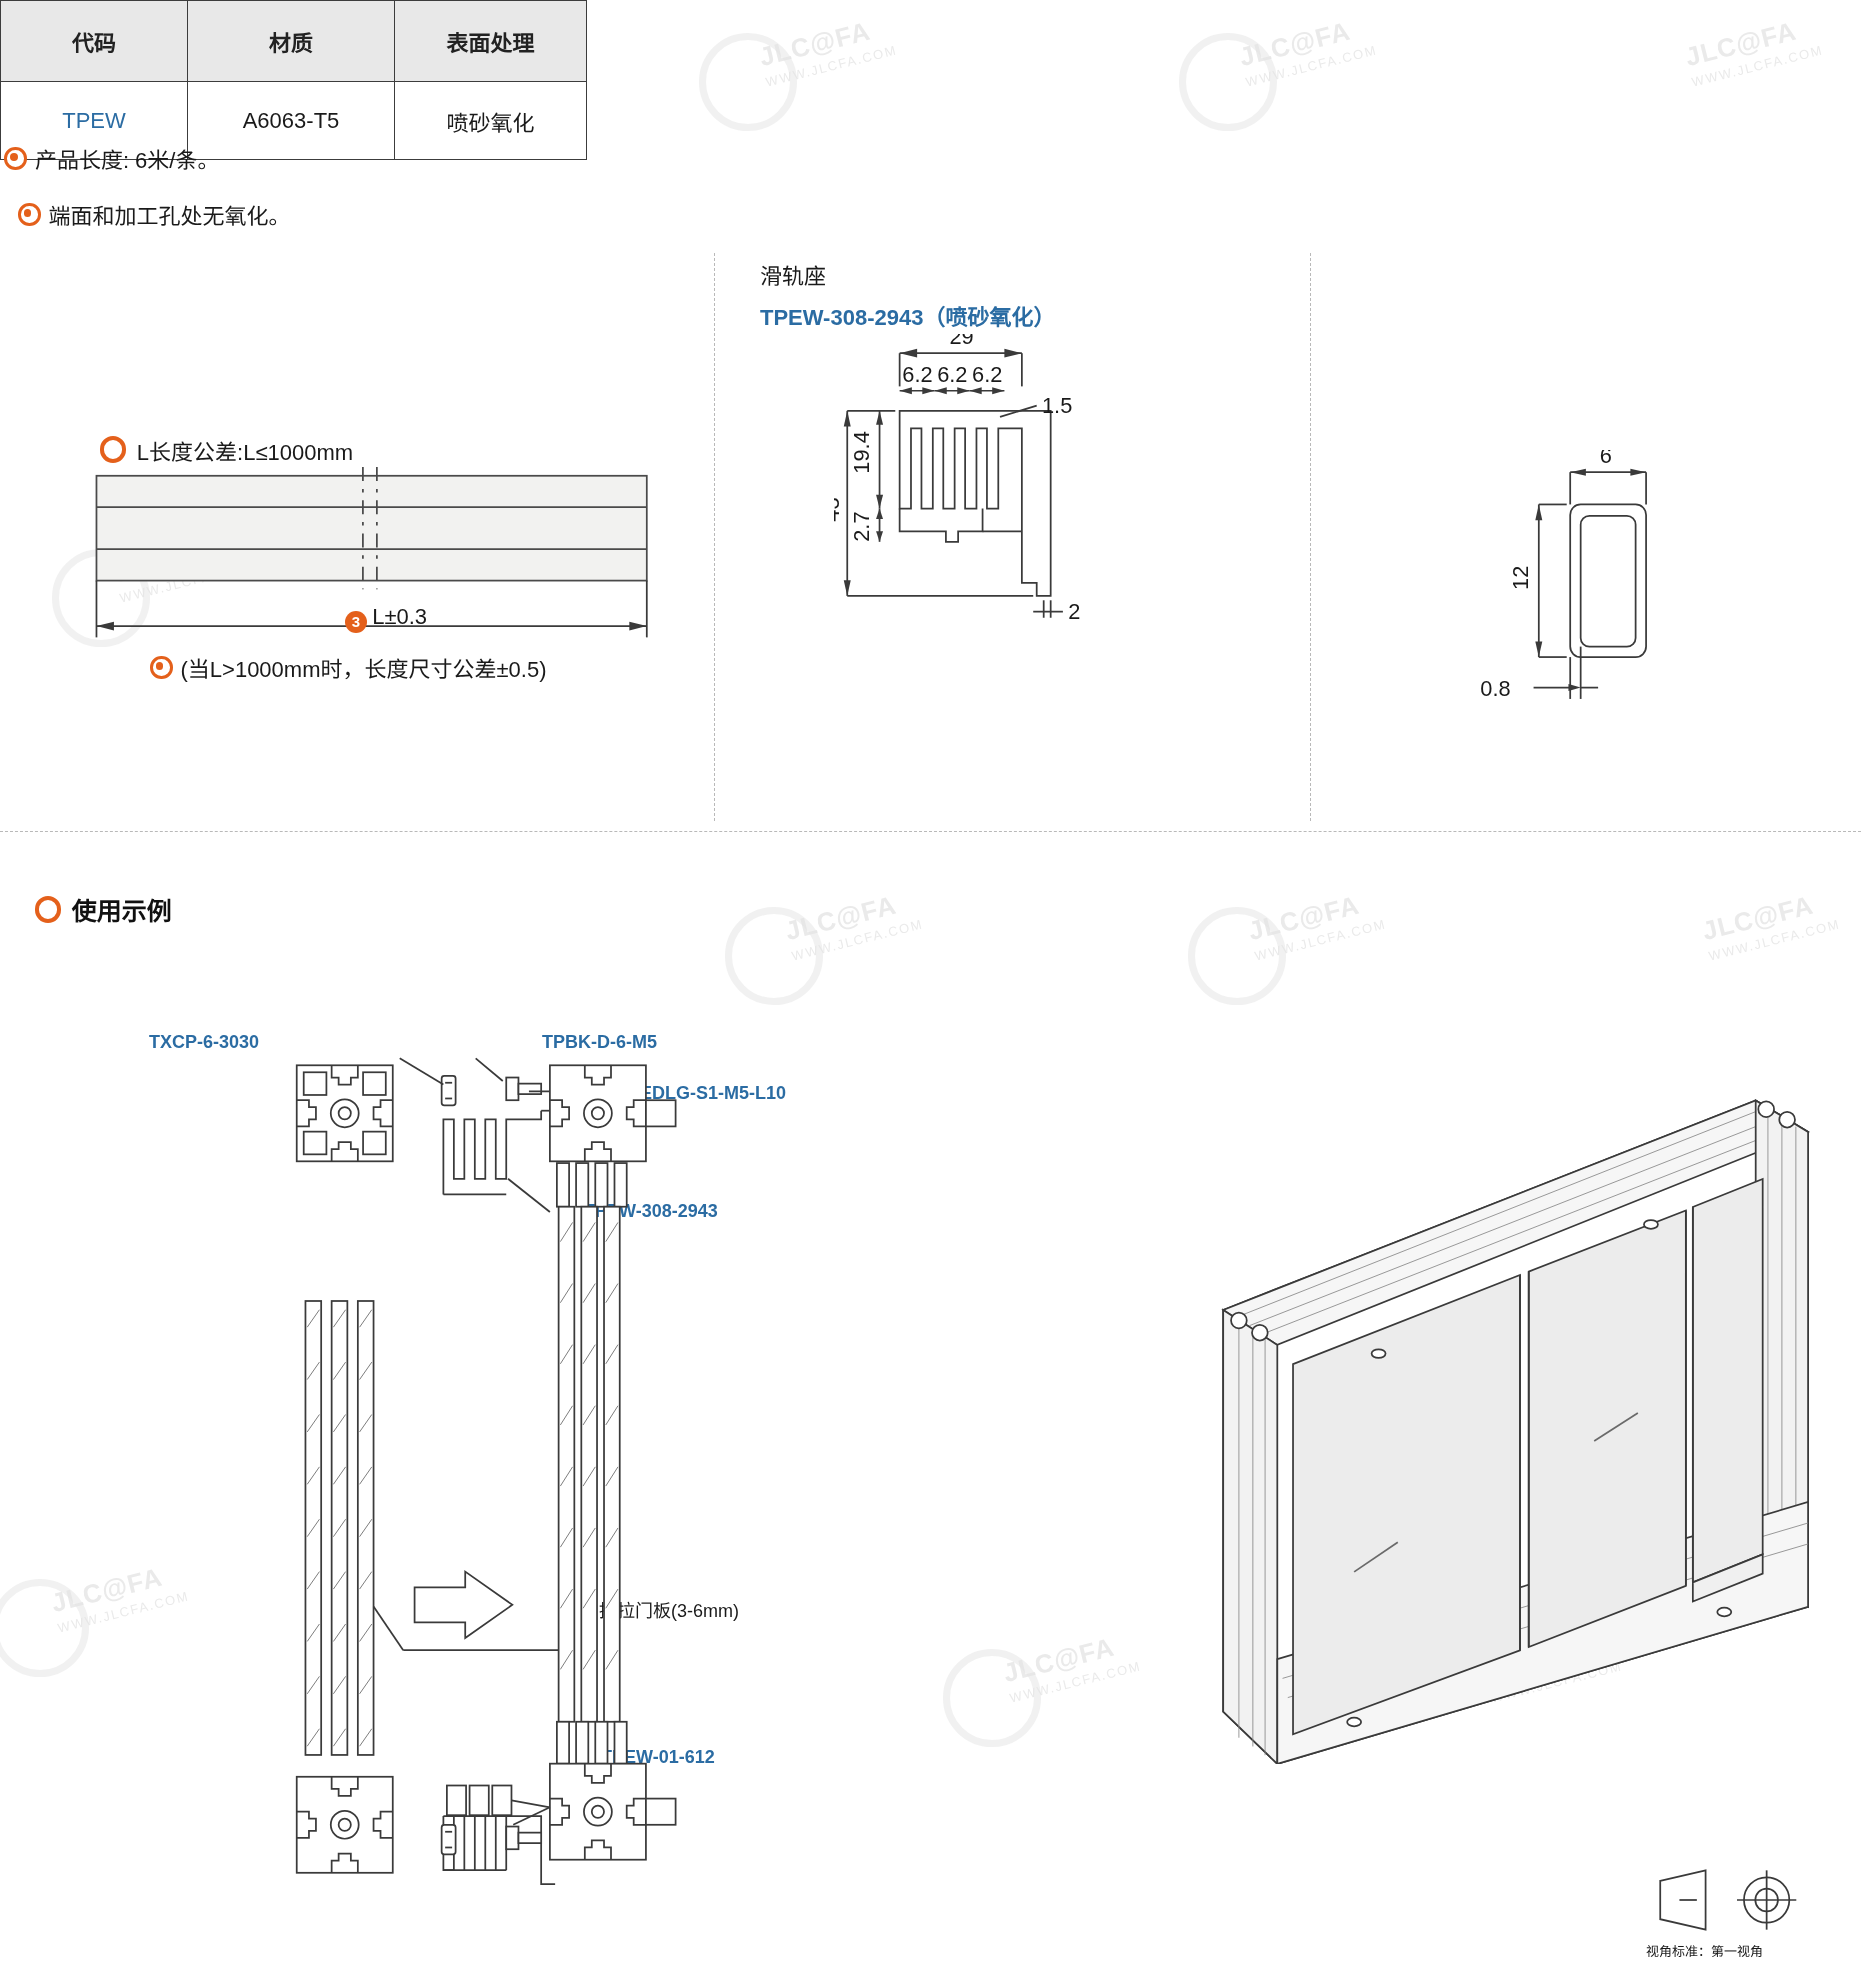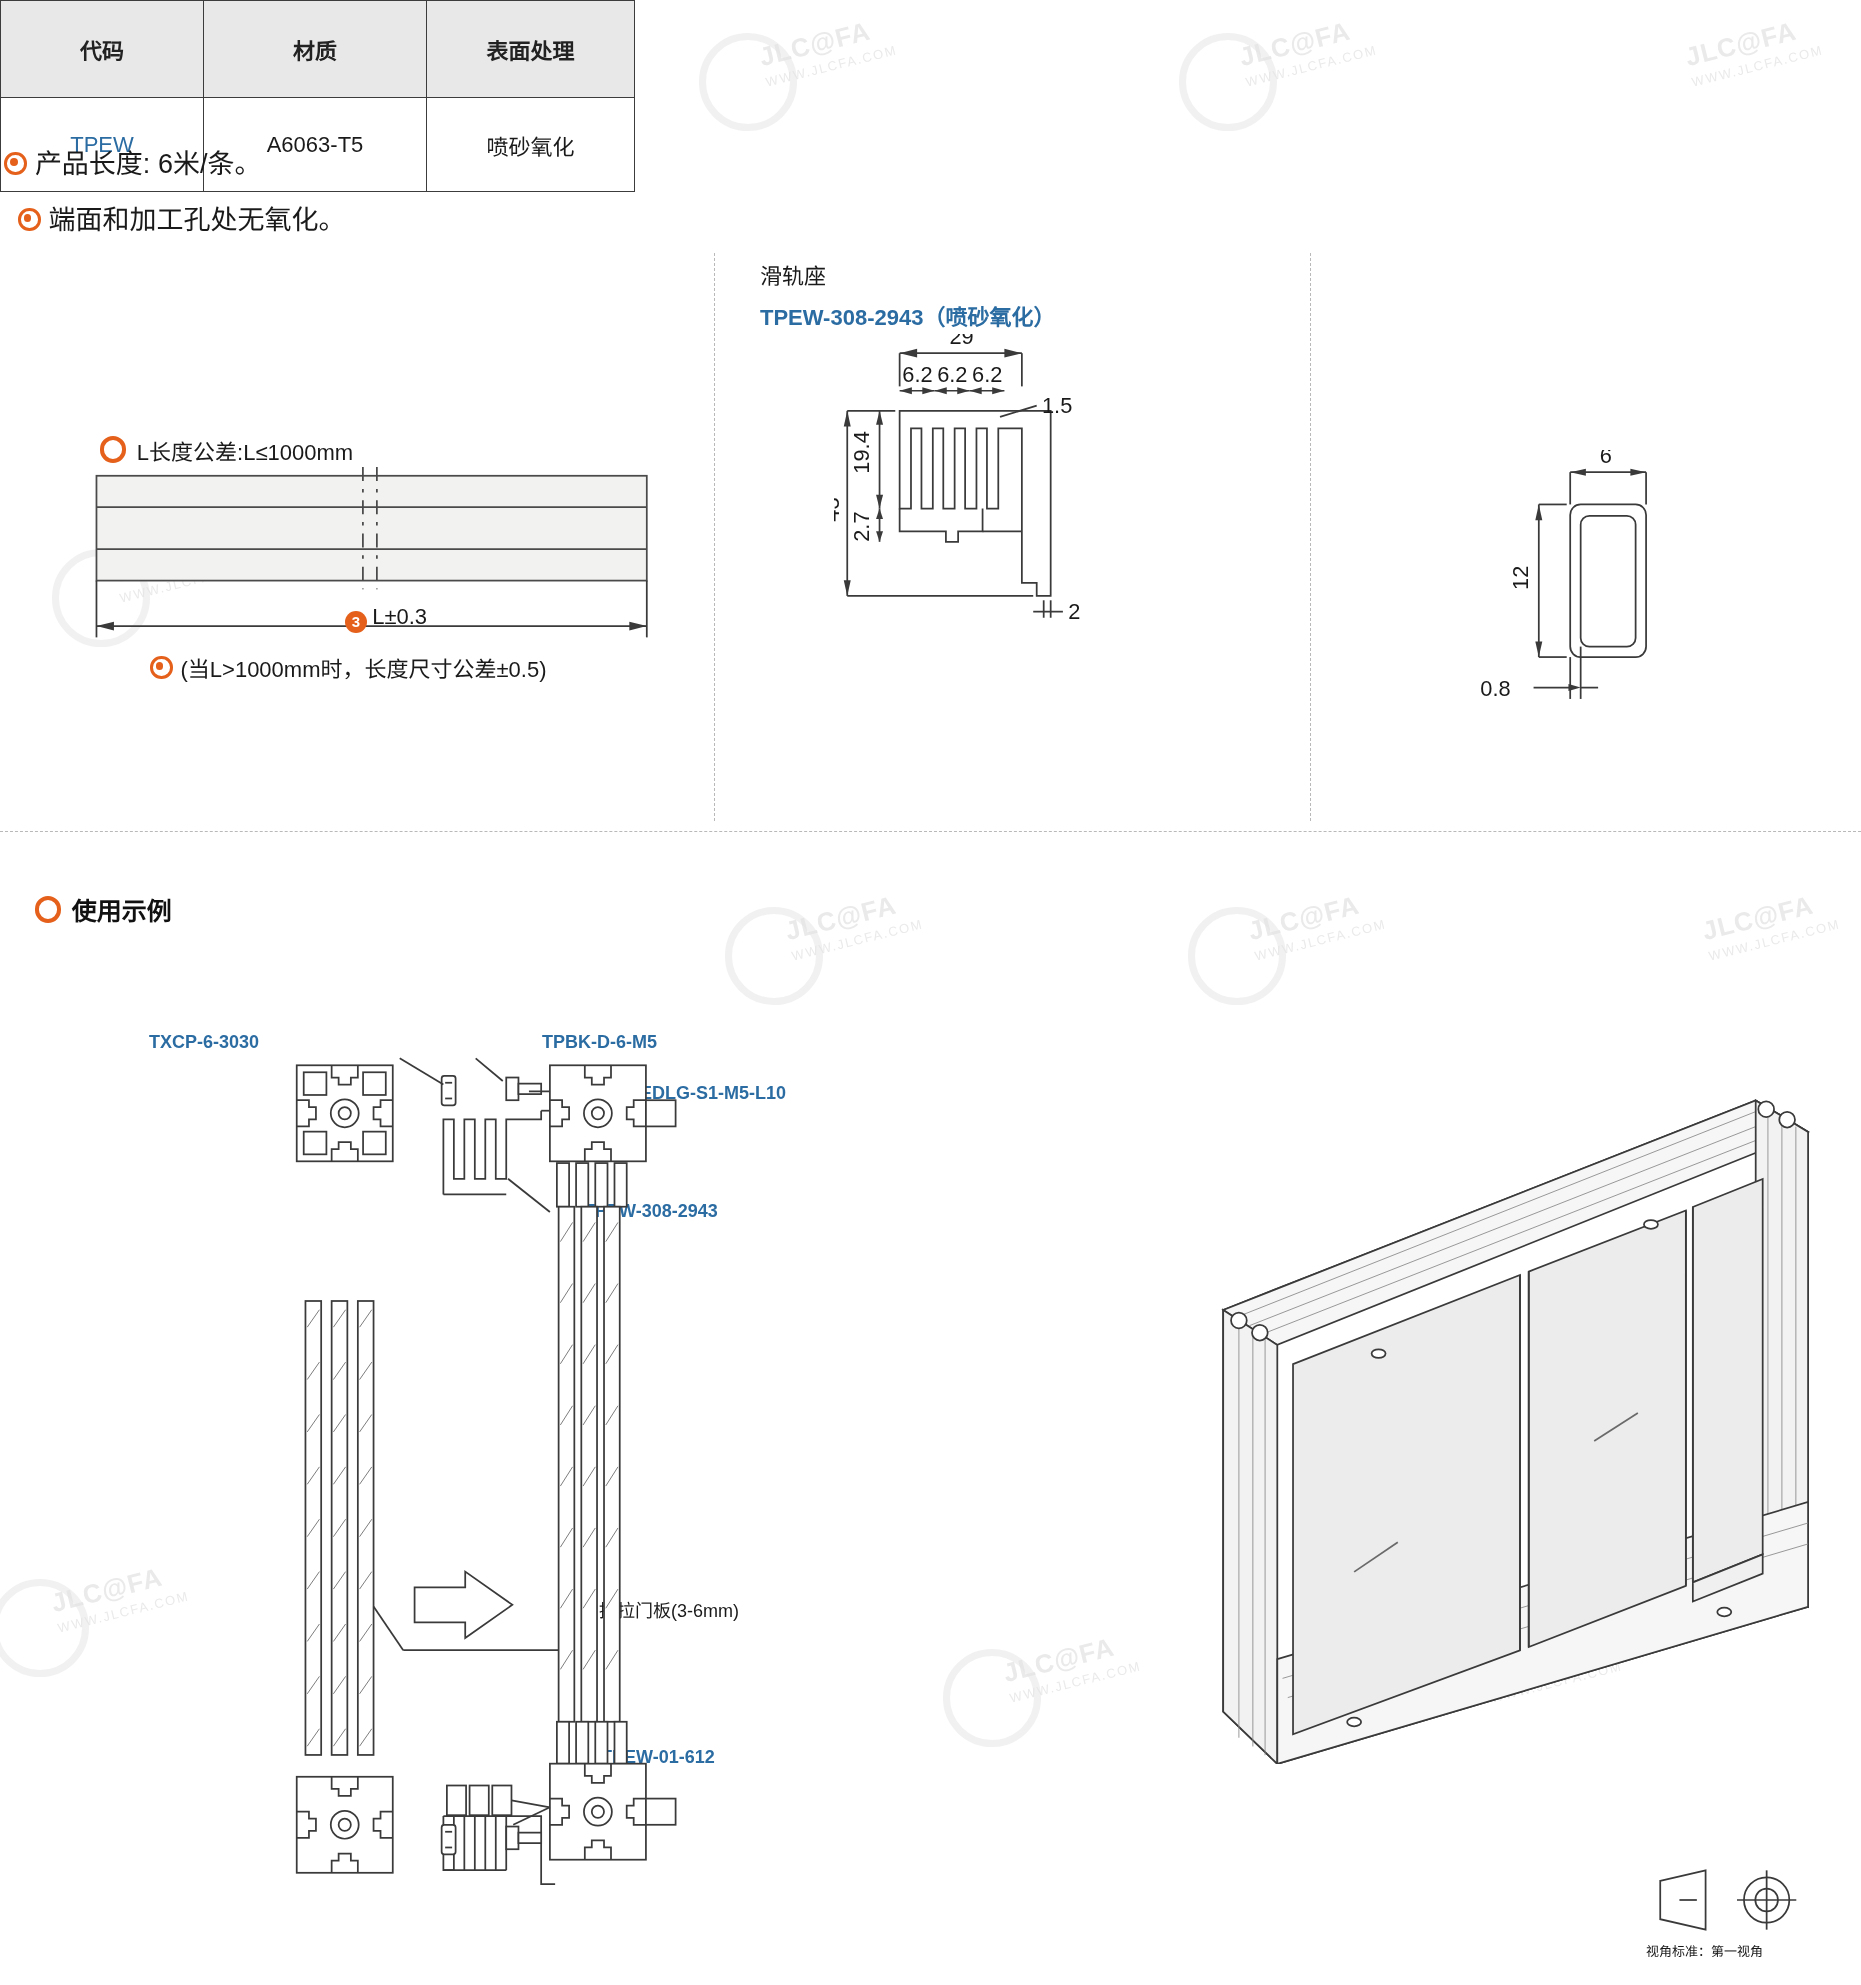--- a/index.html
+++ b/index.html
@@ -34,37 +34,37 @@
   }
 
   
   .spec-table{
     position:absolute;left:0;top:0;border-collapse:collapse;
   }
   .spec-table td,.spec-table th{
     border:0.9px solid #3c3c3c;
     text-align:center;
     font-size:22px;
-    padding:16px;
+    padding:8px;
   }
   .spec-table thead th{
     background:#e8e8e8;
     height:64px;
     font-weight:bold;
     color:#222;
   }
   .spec-table tbody td{height:61px;font-weight:normal;}
   .c-code{width:170px;}
   .c-mat{width:190px;}
   .c-fin{width:175px;}
   .code-val{color:#2b6ca3;font-weight:bold;}
 
   
   .note{
-    position:absolute;font-size:27px;color:#1a1a1a;white-space:nowrap;
+    position:absolute;font-size:22px;color:#1a1a1a;white-space:nowrap;
   }
   .dotic{
     display:inline-block;width:16.6px;height:16.6px;border-radius:50%;
     border:3.5px solid #e4601b;background:#fff;position:relative;
     margin-right:7.9px;vertical-align:-1.7px;
   }
   .dotic.filled::after{
     content:"";position:absolute;left:2.6px;top:2.6px;width:7.9px;height:7.9px;
     border-radius:50%;background:#e4601b;
   }

